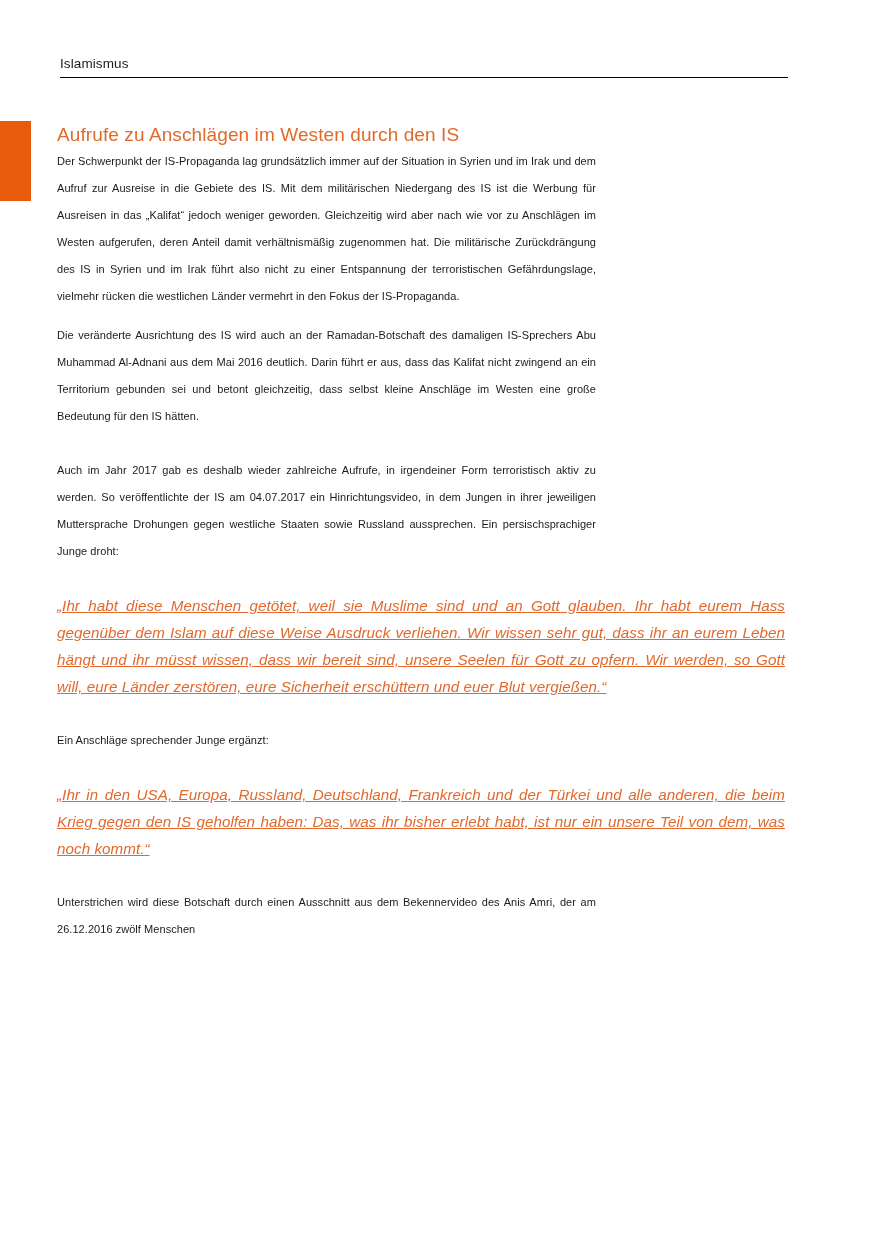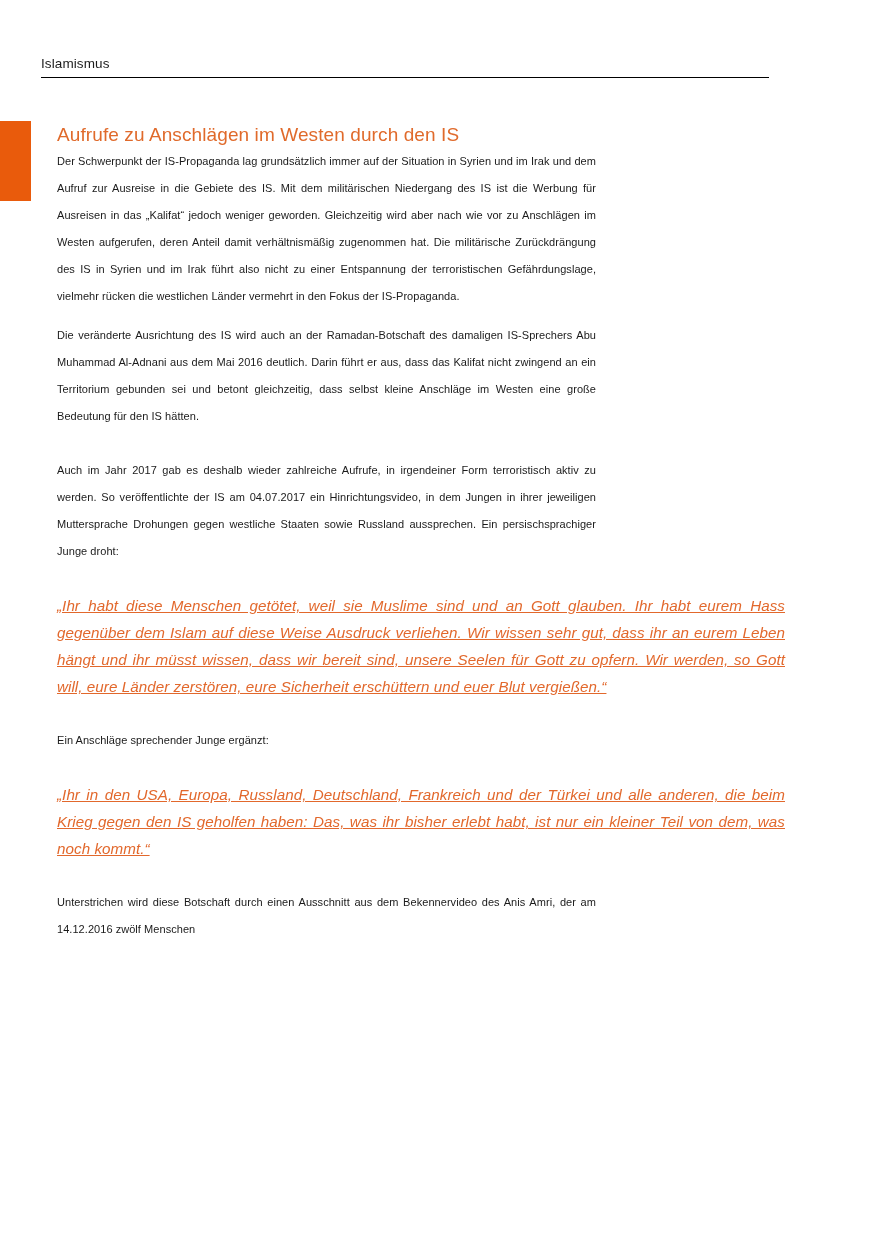--- a/index.html
+++ b/index.html
@@ -26,21 +26,21 @@
     left: 0;
     top: 121px;
     width: 31px;
     height: 80px;
     background: #E95B0C;
   }
 
   
   .runhead {
     position: absolute;
-    left: 41px;
+    left: 60px;
     top: 55px;
     width: 728px;
   }
   .runhead-label {
     font-size: 13.5px;
     color: #1c1c1c;
     letter-spacing: .1px;
     line-height: 18px;
     display: block;
   }
@@ -143,23 +143,23 @@
     <div class="gap-quote"></div>
 
     <p class="quote-text full">„Ihr habt diese Menschen getötet, weil sie Muslime sind und an Gott glauben. Ihr habt eurem Hass gegenüber dem Islam auf diese Weise Ausdruck verliehen. Wir wissen sehr gut, dass ihr an eurem Leben hängt und ihr müsst wissen, dass wir bereit sind, unsere Seelen für Gott zu opfern. Wir werden, so Gott will, eure Länder zerstören, eure Sicherheit erschüttern und euer Blut vergießen.“</p>
 
     <div class="gap-quote"></div>
 
     <p class="body-text indented">Ein Anschläge sprechender Junge ergänzt:</p>
 
     <div class="gap-quote"></div>
 
-    <p class="quote-text full">„Ihr in den USA, Europa, Russland, Deutschland, Frankreich und der Türkei und alle anderen, die beim Krieg gegen den IS geholfen haben: Das, was ihr bisher erlebt habt, ist nur ein kleiner Teil von dem, was noch kommt.“</p>
+    <p class="quote-text full">„Ihr in den USA, Europa, Russland, Deutschland, Frankreich und der Türkei und alle anderen, die beim Krieg gegen den IS geholfen haben: Das, was ihr bisher erlebt habt, ist nur ein unsere Teil von dem, was noch kommt.“</p>
 
     <div class="gap-quote"></div>
 
-    <p class="body-text indented">Unterstrichen wird diese Botschaft durch einen Ausschnitt aus dem Bekennervideo des Anis Amri, der am 14.12.2016 zwölf Menschen</p>
+    <p class="body-text indented">Unterstrichen wird diese Botschaft durch einen Ausschnitt aus dem Bekennervideo des Anis Amri, der am 26.12.2016 zwölf Menschen</p>
 
   </div>
 
   <div class="folio">200</div>
 
 </div>
 
 </body></html>

